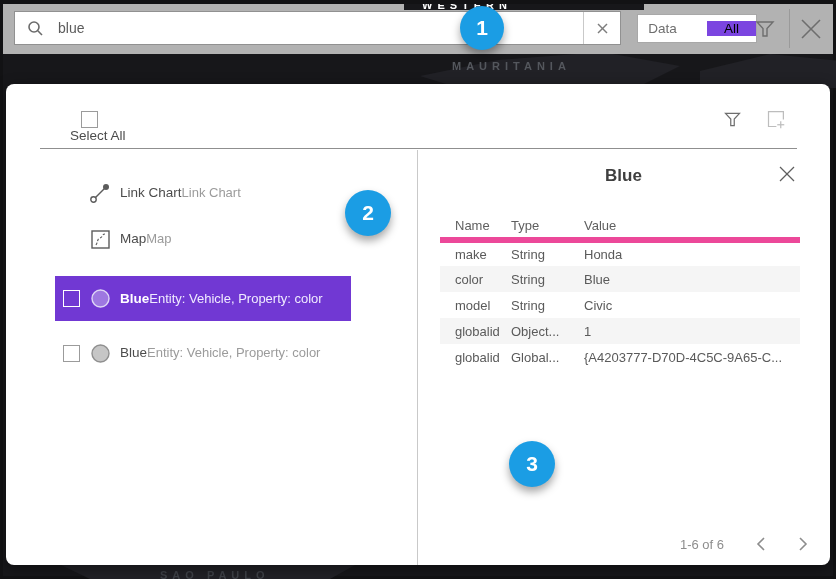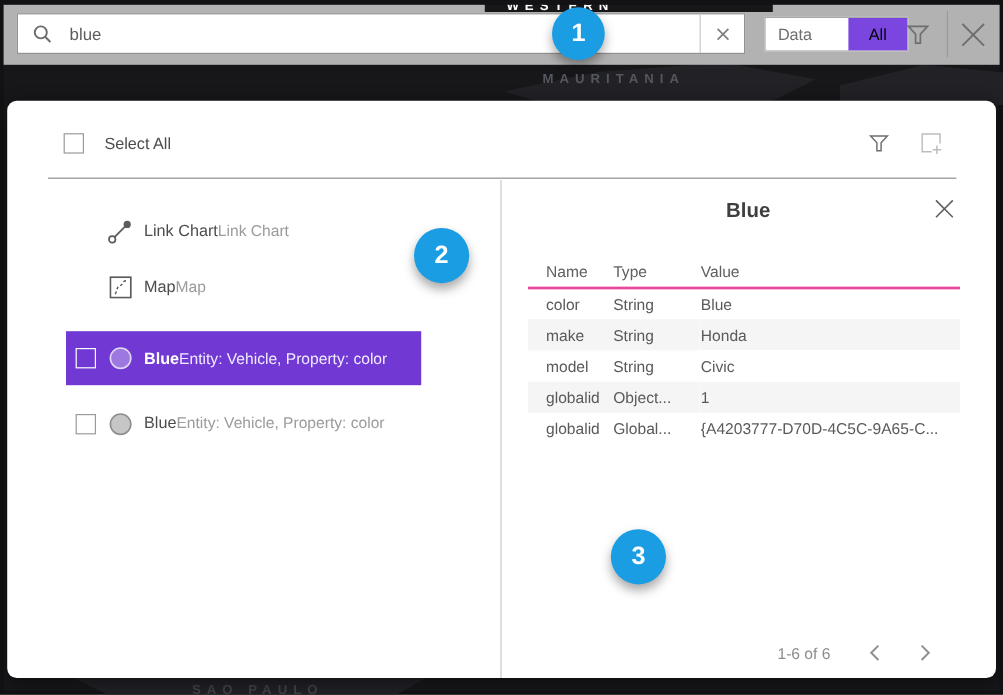--- a/index.html
+++ b/index.html
@@ -28,39 +28,39 @@
     background:#fff; border:1px solid #919191; display:flex; align-items:center;
   }
   .search-box .magnifier { margin-left:12px; flex:0 0 auto; }
   .search-text { margin-left:14px; font-size:14px; color:#5c5c5c; flex:1; }
   .clear-btn {
     width:37px; height:100%; border-left:1px solid #c9c9c9;
     display:flex; align-items:center; justify-content:center; cursor:pointer;
   }
   .toggle {
     position:absolute; left:634px; top:11px; height:29px; display:flex;
-    border:1px solid #a8a8a8; background:#fff;
+    border:1px solid #a8a8a8; background:#fff;align-items:center;
   }
   .toggle-opt {
     min-width:49px; padding:0 10px; display:flex; align-items:center; justify-content:center;
     font-size:13.5px; color:#6e6e6e; cursor:pointer;
   }
   .toggle-opt.selected { background:var(--accent-purple,#7b45e0); color:#000000;margin-left:20px; }
   .tb-filter { position:absolute; left:750px; top:14px; width:24px; height:24px; cursor:pointer; }
   .tb-divider { position:absolute; left:786px; top:6px; width:1px; height:39px; background:#9a9a9a; }
   .tb-close { position:absolute; left:794px; top:12px; width:28px; height:28px; cursor:pointer; }
 
   
   .modal {
     position:absolute; left:6px; top:84px; width:824px; height:481px;
     background:#fff; border-radius:8px; z-index:3;
     box-shadow:0 3px 14px rgba(0,0,0,0.45);
   }
   .checkbox { width:17px; height:17px; border:1px solid #9b9b9b; background:#fff; cursor:pointer; flex:0 0 auto; }
-  .panel-header { position:absolute; left:47px; top:27px; display:flex; align-items:center; }
+  .panel-header { position:absolute; left:47px; top:27px; display:flex; align-items:center;flex-direction:column; }
   .select-all-label { margin-left:17px; font-size:13.5px; color:#4c4c4c; }
   .hdr-icons { position:absolute; left:716px; top:25px; width:70px; display:flex; align-items:center; gap:22px; }
   .hdr-icon { width:21px; height:21px; cursor:pointer; }
   .hdr-divider { position:absolute; left:34px; top:64px; width:757px; height:1px; background:#8f8f8f; }
 
   
   .results-list { position:absolute; left:49px; top:86px; width:296px; }
   .list-item { display:flex; align-items:center; height:46px; padding-left:8px; cursor:pointer; }
   .list-item .cb-slot { width:24px; flex:0 0 auto; display:flex; align-items:center; }
   .list-item .icon-slot { width:26px; flex:0 0 auto; display:flex; align-items:center; justify-content:center; }
@@ -71,27 +71,27 @@
   .list-item.selected .li-title { color:#fff; font-weight:bold; }
   .list-item.selected .li-sub { color:#f0ebff; }
   .list-item.selected .checkbox { background:transparent; border-color:#ffffff; }
 
   .v-divider { position:absolute; left:411px; top:66px; width:1px; height:415px; background:#c9c9c9; }
 
   
   .detail-title { position:absolute; left:411px; top:82px; width:413px; text-align:center; font-size:17px; font-weight:bold; color:#3f3f3f; }
   .detail-close { position:absolute; left:772px; top:81px; width:20px; height:20px; cursor:pointer; }
   .detail-table { position:absolute; left:434px; top:130px; width:360px; border-collapse:collapse; font-size:13px; color:#5a5a5a; }
-  .detail-table th { font-weight:normal; text-align:left; color:#5f5f5f; height:26px; border-bottom:2px solid #ec4899; }
+  .detail-table th { font-weight:normal; text-align:left; color:#5f5f5f; height:26px; border-bottom:6px solid #ec4899; }
   .detail-table td { height:26px; }
   .detail-table th:nth-child(1), .detail-table td:nth-child(1) { width:70px; padding-left:15px; }
   .detail-table th:nth-child(2), .detail-table td:nth-child(2) { width:73px; }
   .detail-table td:nth-child(3) { white-space:nowrap; overflow:hidden; max-width:200px; }
   .detail-table tbody tr:nth-child(even) { background:#f5f5f5; }
-  .pagination { position:absolute; left:411px; top:447px; width:413px; height:26px; display:flex; align-items:center; justify-content:flex-end; padding-right:52px; gap:29px; }
+  .pagination { position:absolute; left:411px; top:447px; width:413px; height:26px; display:flex; align-items:center; justify-content:flex-end; padding-right:20px; gap:29px; }
   .page-label { font-size:13px; color:#8d8d8d; }
   .page-btn { width:14px; height:14px; cursor:pointer; display:flex; align-items:center; justify-content:center; }
 
   
   .callout {
     position:absolute; border-radius:50%; background:var(--callout-blue,#1b9de4);
     color:#fff; font-weight:bold; display:flex; align-items:center; justify-content:center;
     box-shadow:0 5px 9px rgba(0,0,0,0.35); z-index:10; font-size:21px;
   }
   .callout-1 { left:460px; top:6px;  width:44px; height:44px; }
@@ -244,28 +244,28 @@
     <table class="detail-table">
       <thead>
           <tr>
             <th>Name</th>
             <th>Type</th>
             <th>Value</th>
           </tr>
         </thead>
       <tbody>
           <tr>
+            <td>make</td>
+            <td>String</td>
+            <td>Honda</td>
+          </tr>
+          <tr>
             <td>color</td>
             <td>String</td>
             <td>Blue</td>
-          </tr>
-          <tr>
-            <td>make</td>
-            <td>String</td>
-            <td>Honda</td>
           </tr>
           <tr>
             <td>model</td>
             <td>String</td>
             <td>Civic</td>
           </tr>
           <tr>
             <td>globalid</td>
             <td>Object...</td>
             <td>1</td>

